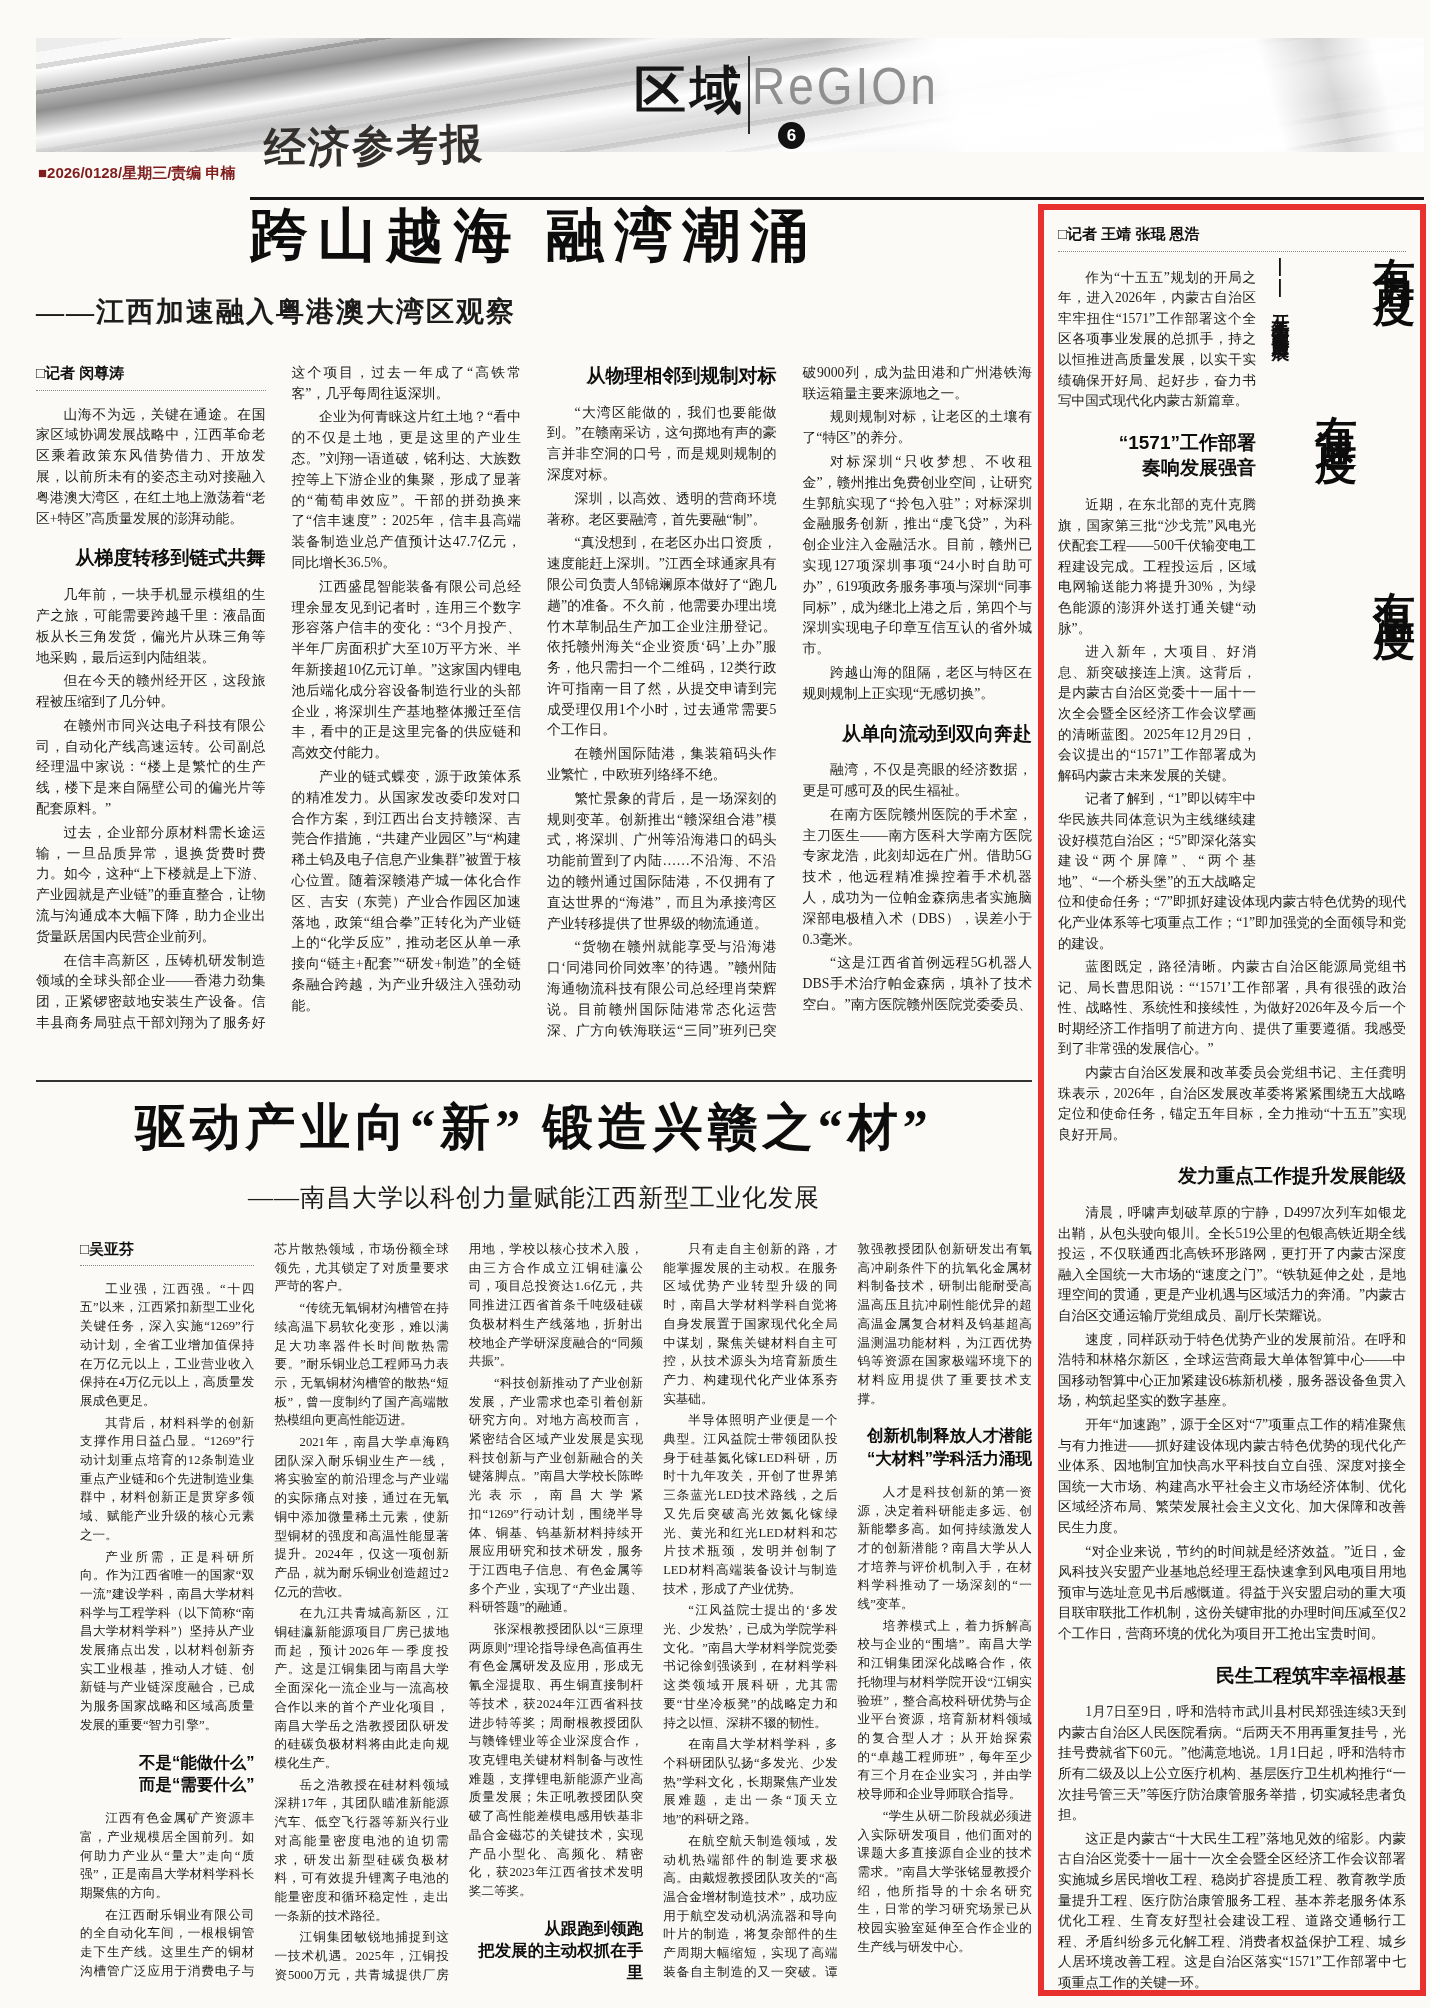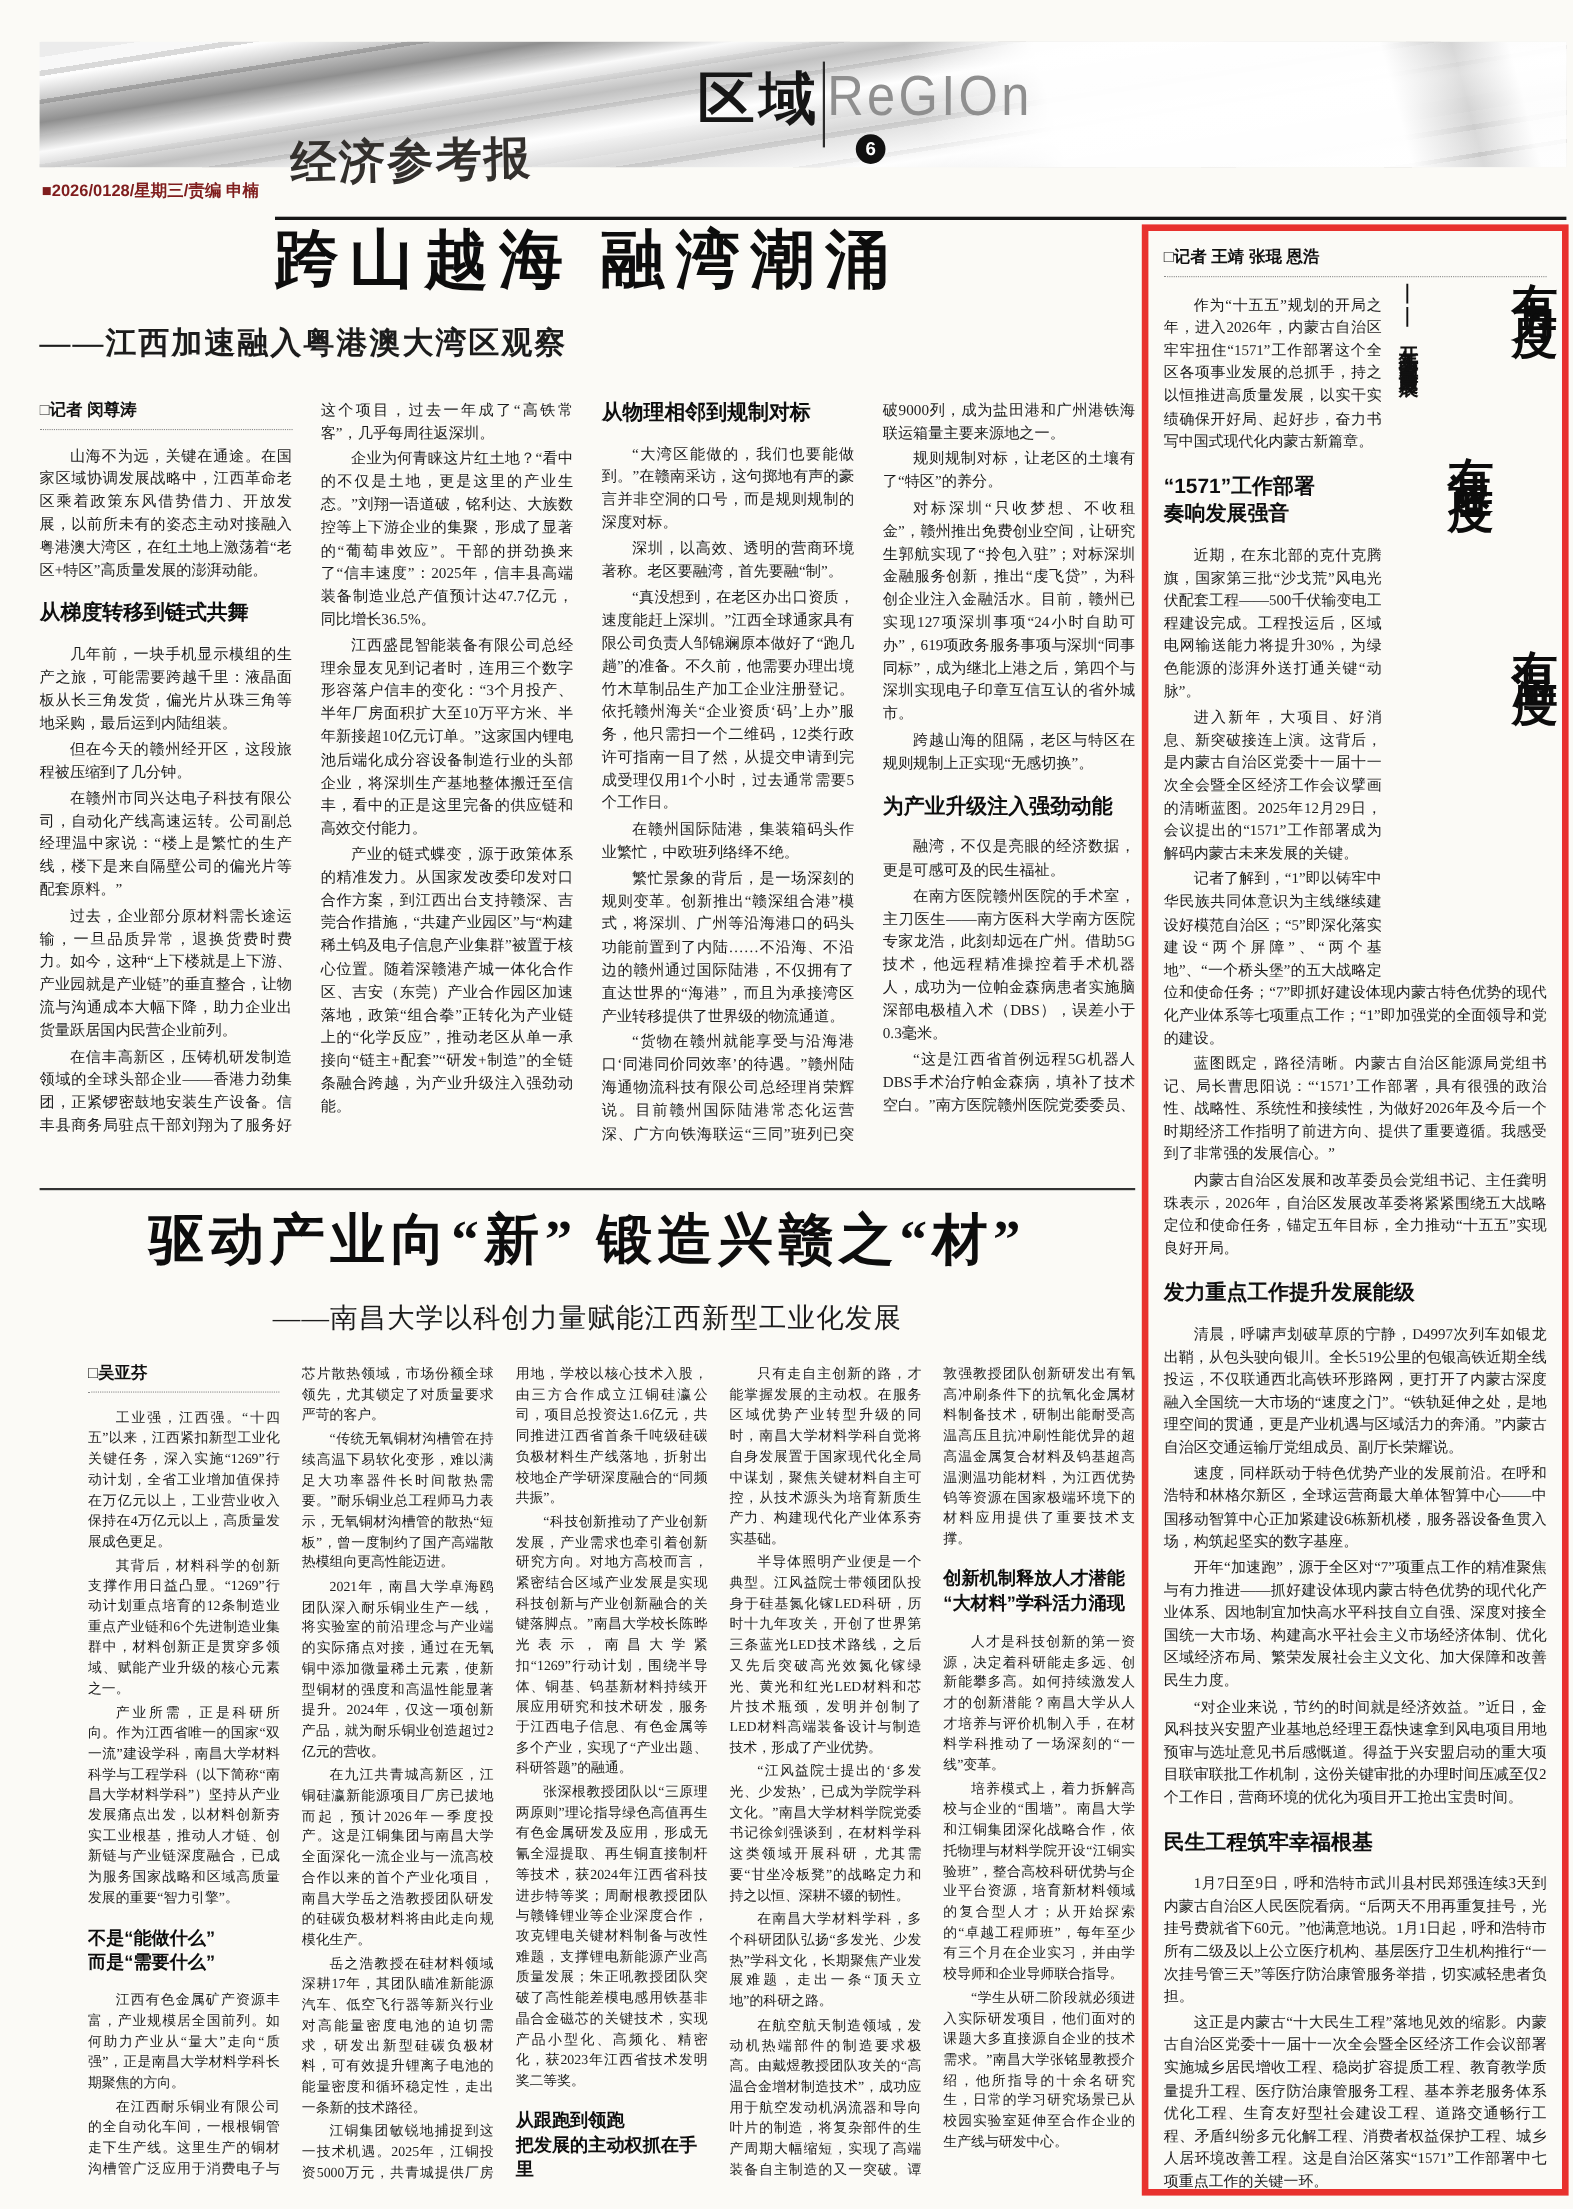--- a/index.html
+++ b/index.html
@@ -18,21 +18,21 @@
   .banner-en{font-family:"Liberation Sans",sans-serif;font-size:46px;line-height:.9;color:#8f8f8f;letter-spacing:3px;transform:scaleY(1.12);transform-origin:top;}
   .page-circle{position:absolute;left:742px;top:84px;width:27px;height:27px;border-radius:50%;background:#111;color:#fff;
       font-family:"Liberation Sans",sans-serif;font-size:17px;font-weight:bold;display:flex;align-items:center;justify-content:center;}
   .date-line{position:absolute;left:38px;top:164px;font-family:"Liberation Sans",sans-serif;font-weight:bold;font-size:15px;color:#7f1d1d;}
   .masthead{position:absolute;left:264px;top:118px;font-size:42px;font-weight:bold;color:#33302d;letter-spacing:2px;transform:rotate(-1.2deg);}
   .top-rule{position:absolute;left:250px;top:197px;width:1174px;height:3px;background:#161616;}
   
   .byline{font-family:"Liberation Sans",sans-serif;font-weight:bold;font-size:15px;color:#111;
       border-bottom:1px dotted #888;padding-bottom:6px;margin:0 0 14px 0;}
   .para{text-indent:2em;text-align:justify;margin:0 0 3px 0;}
-  .subhead{font-family:"Liberation Sans",sans-serif;font-weight:bold;text-align:left;font-size:19px;line-height:1.35;
+  .subhead{font-family:"Liberation Sans",sans-serif;font-weight:bold;text-align:right;font-size:19px;line-height:1.35;
       margin:16px 0 14px;white-space:pre-line;color:#0e0e0e;}
   
   .main-article{position:absolute;left:36px;top:206px;width:996px;}
   .ma-title{text-align:center;font-size:58px;font-weight:900;letter-spacing:10px;line-height:1.05;color:#0d0d0d;}
   .ma-subtitle{text-align:left;font-size:28px;font-weight:bold;margin-top:26px;letter-spacing:2px;}
   .ma-body{margin-top:32px;height:692px;overflow:hidden;column-count:4;column-gap:26px;
       font-size:13.8px;line-height:20.8px;}
   .divider2{position:absolute;left:36px;top:1080px;width:996px;height:2px;background:#333;}
   
   .second-article{position:absolute;left:36px;top:1094px;width:996px;}
@@ -90,21 +90,21 @@
         <div class="subhead">从物理相邻到规制对标</div>
         <p class="para">“大湾区能做的，我们也要能做到。”在赣南采访，这句掷地有声的豪言并非空洞的口号，而是规则规制的深度对标。</p>
         <p class="para">深圳，以高效、透明的营商环境著称。老区要融湾，首先要融“制”。</p>
         <p class="para">“真没想到，在老区办出口资质，速度能赶上深圳。”江西全球通家具有限公司负责人邹锦斓原本做好了“跑几趟”的准备。不久前，他需要办理出境竹木草制品生产加工企业注册登记。依托赣州海关“企业资质‘码’上办”服务，他只需扫一个二维码，12类行政许可指南一目了然，从提交申请到完成受理仅用1个小时，过去通常需要5个工作日。</p>
         <p class="para">在赣州国际陆港，集装箱码头作业繁忙，中欧班列络绎不绝。</p>
         <p class="para">繁忙景象的背后，是一场深刻的规则变革。创新推出“赣深组合港”模式，将深圳、广州等沿海港口的码头功能前置到了内陆……不沿海、不沿边的赣州通过国际陆港，不仅拥有了直达世界的“海港”，而且为承接湾区产业转移提供了世界级的物流通道。</p>
         <p class="para">“货物在赣州就能享受与沿海港口‘同港同价同效率’的待遇。”赣州陆海通物流科技有限公司总经理肖荣辉说。目前赣州国际陆港常态化运营深、广方向铁海联运“三同”班列已突破9000列，成为盐田港和广州港铁海联运箱量主要来源地之一。</p>
         <p class="para">规则规制对标，让老区的土壤有了“特区”的养分。</p>
         <p class="para">对标深圳“只收梦想、不收租金”，赣州推出免费创业空间，让研究生郭航实现了“拎包入驻”；对标深圳金融服务创新，推出“虔飞贷”，为科创企业注入金融活水。目前，赣州已实现127项深圳事项“24小时自助可办”，619项政务服务事项与深圳“同事同标”，成为继北上港之后，第四个与深圳实现电子印章互信互认的省外城市。</p>
         <p class="para">跨越山海的阻隔，老区与特区在规则规制上正实现“无感切换”。</p>
-        <div class="subhead">为产业升级注入强劲动能</div>
+        <div class="subhead">从单向流动到双向奔赴</div>
         <p class="para">融湾，不仅是亮眼的经济数据，更是可感可及的民生福祉。</p>
         <p class="para">在南方医院赣州医院的手术室，主刀医生——南方医科大学南方医院专家龙浩，此刻却远在广州。借助5G技术，他远程精准操控着手术机器人，成功为一位帕金森病患者实施脑深部电极植入术（DBS），误差小于0.3毫米。</p>
         <p class="para">“这是江西省首例远程5G机器人DBS手术治疗帕金森病，填补了技术空白。”南方医院赣州医院党委委员、副院长丁乐认为，这并非简单的“飞刀”支援，而是一场深度的医疗赋能。</p>
       </div>
   </div>
 </div>
 
 <div class="divider2"></div>
 
 <div class="second-article">

